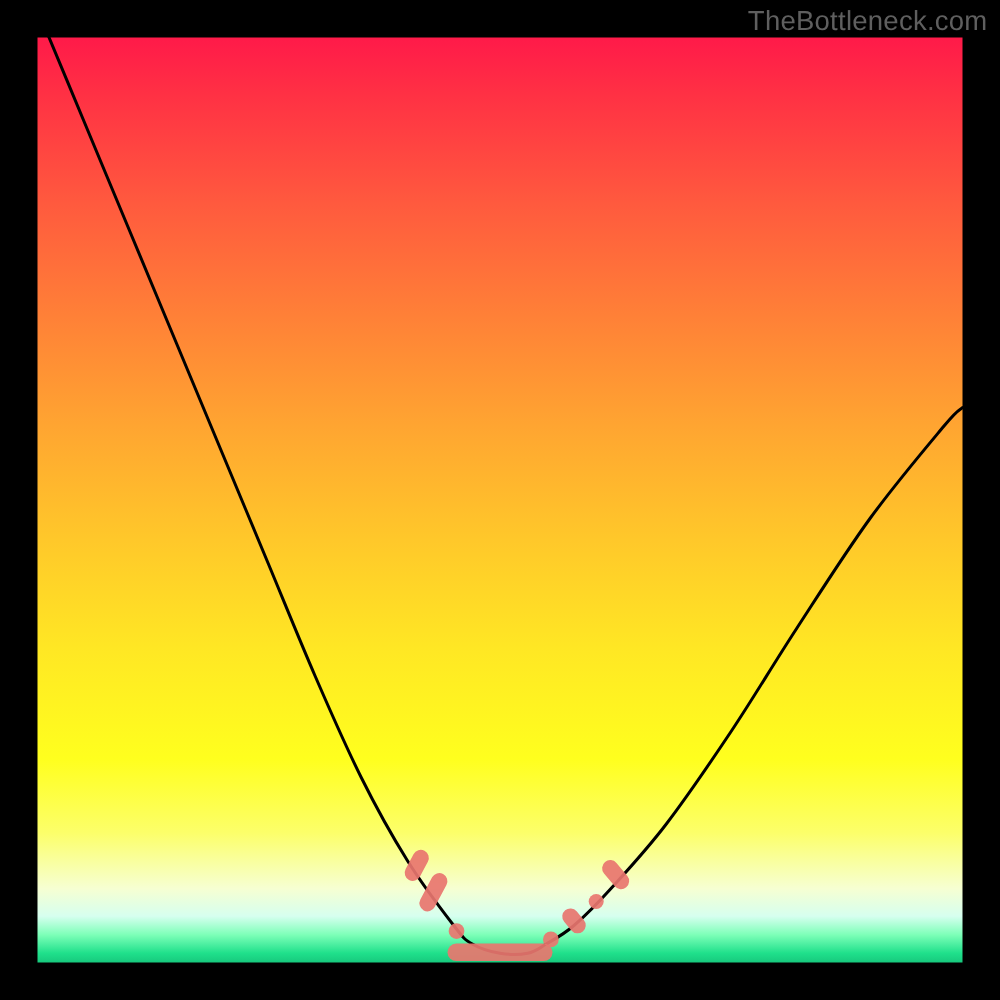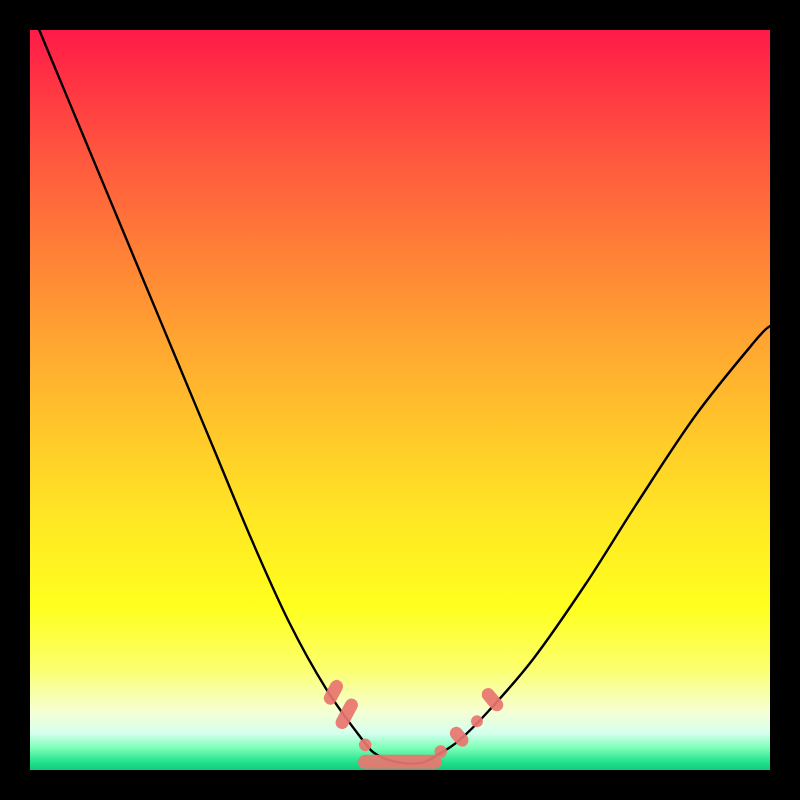--- a/index.html
+++ b/index.html
@@ -63,20 +63,21 @@
   .salmon {
     fill: #e9766f;
     opacity: 0.92;
   }
 </style>
 </head>
 <body>
 
 <div class="frame">
 
+  <div class="watermark">TheBottleneck.com</div>
 
   <div class="plot">
     <svg class="curve" viewBox="0 0 740 740">
       <g>
           <path d="M 0.0 -22.2 C 6.2 -7.4 24.7 37.0 37.0 66.6 C 49.3 96.2 61.7 125.8 74.0 155.4 C 86.3 185.0 98.7 214.6 111.0 244.2 C 123.3 273.8 135.7 303.4 148.0 333.0 C 160.3 362.6 172.7 392.2 185.0 421.8 C 197.3 451.4 209.7 482.2 222.0 510.6 C 234.3 539.0 246.7 567.3 259.0 592.0 C 271.3 616.7 283.7 638.9 296.0 658.6 C 308.3 678.3 324.4 699.3 333.0 710.4 C 341.6 721.5 341.6 721.5 347.8 725.2 C 354.0 728.9 362.6 731.4 370.0 732.6 C 377.4 733.8 386.0 733.8 392.2 732.6 C 398.4 731.4 400.8 728.9 407.0 725.2 C 413.2 721.5 420.6 717.8 429.2 710.4 C 437.8 703.0 446.5 694.4 458.8 680.8 C 471.1 667.2 487.2 650.0 503.2 629.0 C 519.2 608.0 537.7 580.9 555.0 555.0 C 572.3 529.1 588.3 502.0 606.8 473.6 C 625.3 445.2 646.3 411.9 666.0 384.8 C 685.7 357.7 712.9 325.6 725.2 310.8 C 737.5 296.0 737.5 298.5 740.0 296.0" fill="none" stroke="#000" stroke-width="2.4" stroke-linecap="round"></path>
         </g>
       <g>
           <g class="salmon">
             <rect x="290.2" y="655.8" width="26.4" height="13" rx="6.5" transform="rotate(-62 303.4 662.3)"></rect>
           </g>

